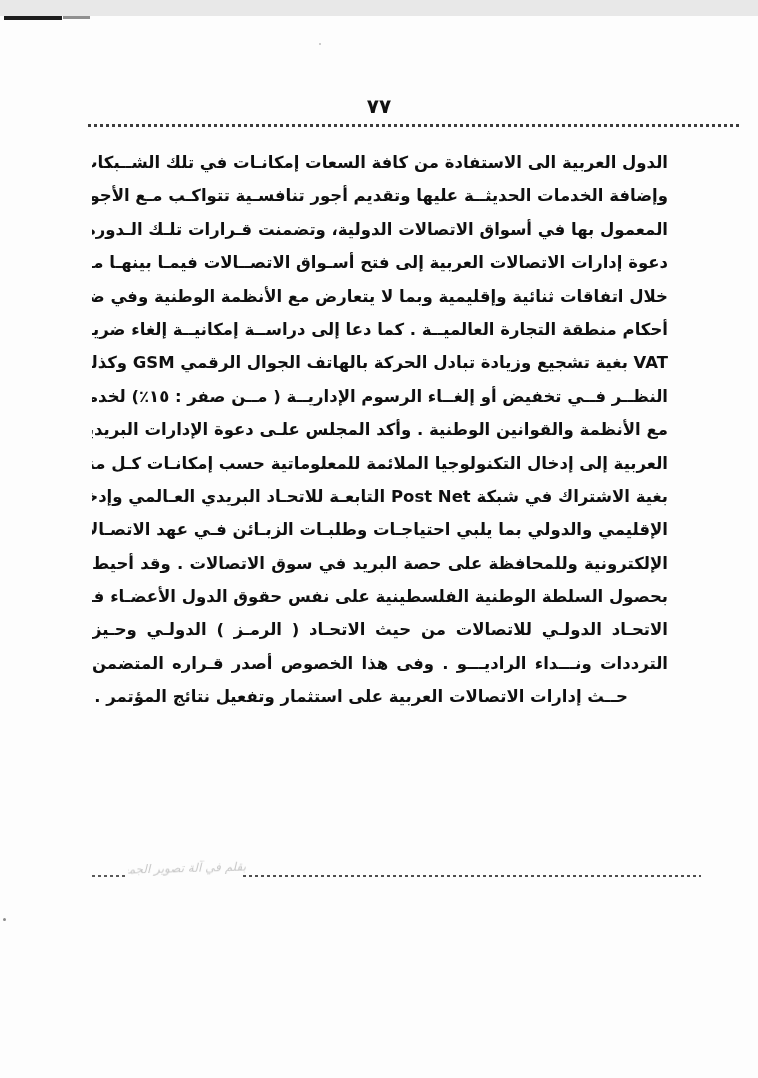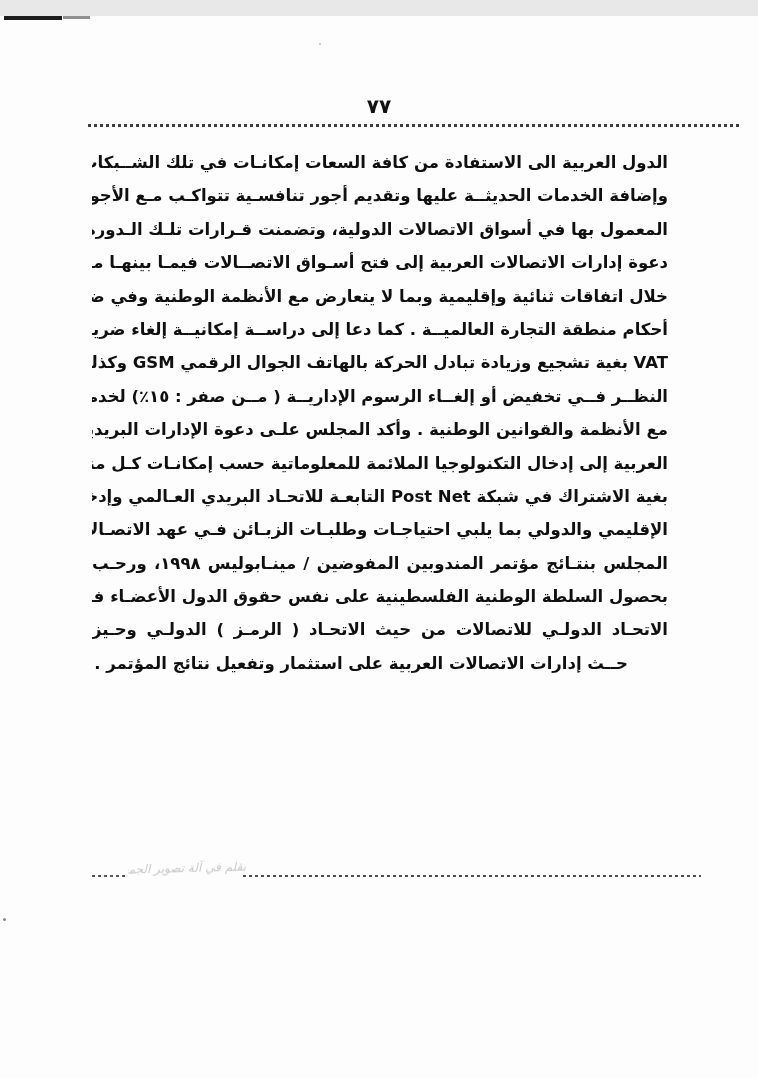--- a/index.html
+++ b/index.html
@@ -85,23 +85,24 @@
       <div class="body-line">المعمول بها في أسواق الاتصالات الدولية، وتضمنت قـرارات تلـك الـدورة</div>
       <div class="body-line">دعوة إدارات الاتصالات العربية إلى فتح أسـواق الاتصــالات فيمـا بينهـا مـن</div>
       <div class="body-line">خلال اتفاقات ثنائية وإقليمية وبما لا يتعارض مع الأنظمة الوطنية وفي ضوء</div>
       <div class="body-line">أحكام منطقة التجارة العالميــة . كما دعا إلى دراســة إمكانيــة إلغاء ضريبــة</div>
       <div class="body-line">VAT بغية تشجيع وزيادة تبادل الحركة بالهاتف الجوال الرقمي GSM وكذلك</div>
       <div class="body-line">النظــر فــي تخفيض أو إلغــاء الرسوم الإداريــة ( مــن صفر : ١٥٪) لخدمــة</div>
       <div class="body-line">مع الأنظمة والقوانين الوطنية . وأكد المجلس علـى دعوة الإدارات البريديـة</div>
       <div class="body-line">العربية إلى إدخال التكنولوجيا الملائمة للمعلوماتية حسب إمكانـات كـل منهـا</div>
       <div class="body-line">بغية الاشتراك في شبكة Post Net التابعـة للاتحـاد البريدي العـالمي وإدخـال</div>
       <div class="body-line">الإقليمي والدولي بما يلبي احتياجـات وطلبـات الزبـائن فـي عهد الاتصـالات</div>
-      <div class="body-line">المجلس بنتـائج مؤتمر المندوبين المفوضين / مينـابوليس ١٩٩٨، ورحـب</div>
+      <div class="body-line">الإلكترونية وللمحافظة على حصة البريد في سوق الاتصالات . وقد أحيط</div>
       <div class="body-line">بحصول السلطة الوطنية الفلسطينية على نفس حقوق الدول الأعضـاء فـي</div>
       <div class="body-line">الاتحـاد الدولـي للاتصالات من حيث الاتحـاد ( الرمـز ) الدولـي وحـيز</div>
+      <div class="body-line">الترددات ونـــداء الراديـــو . وفى هذا الخصوص أصدر قـراره المتضمن</div>
       <div class="body-line">حــث إدارات الاتصالات العربية على استثمار وتفعيل نتائج المؤتمر .</div>
     </div>
 
   <div class="dotted-rule bottom-rule-left"></div>
   <div class="faint-note">بقلم في آلة تصوير الجمعية</div>
   <div class="dotted-rule bottom-rule-right"></div>
 
 </div>
 
 </body></html>

